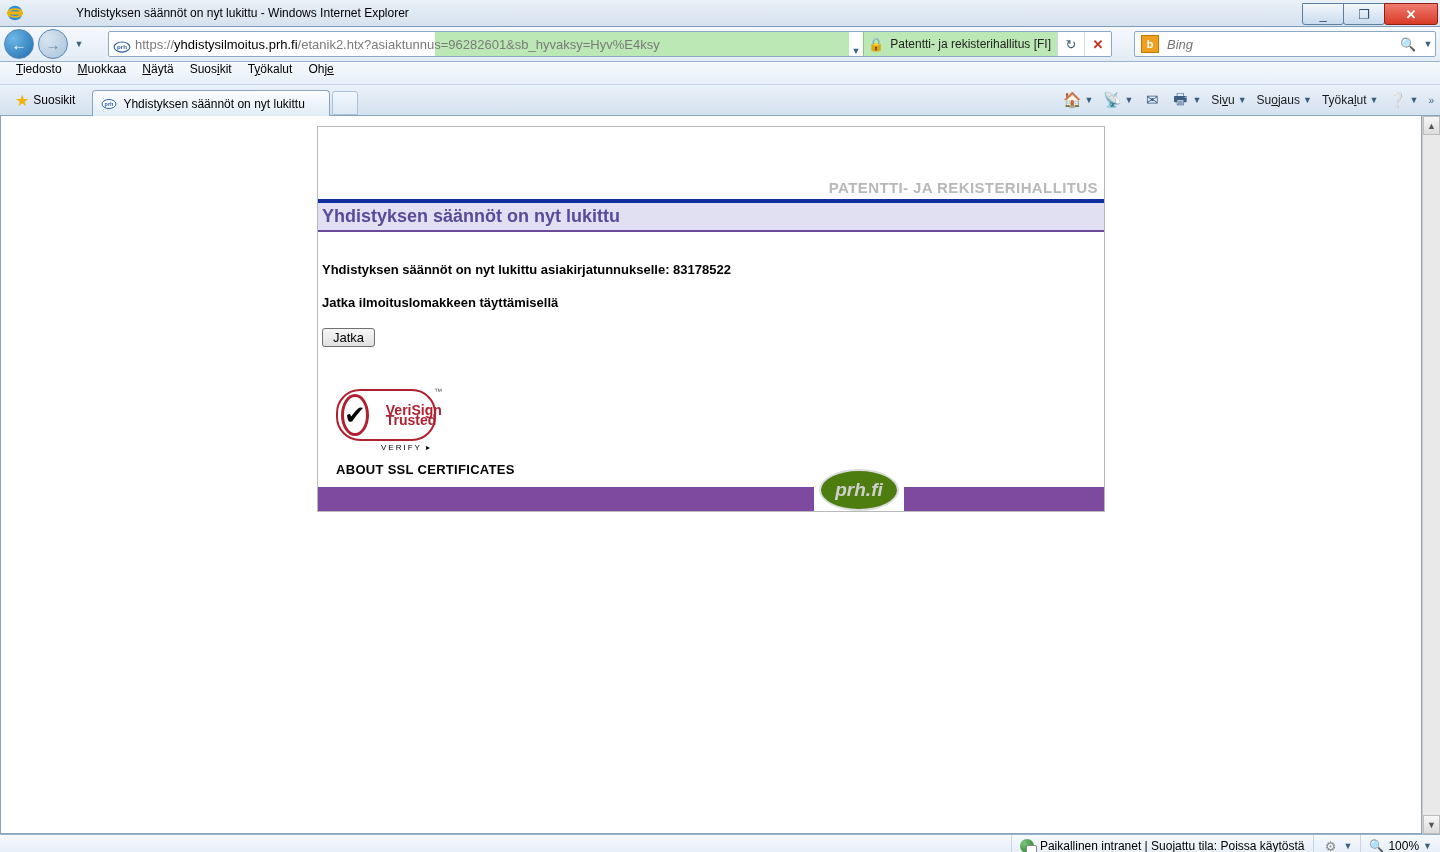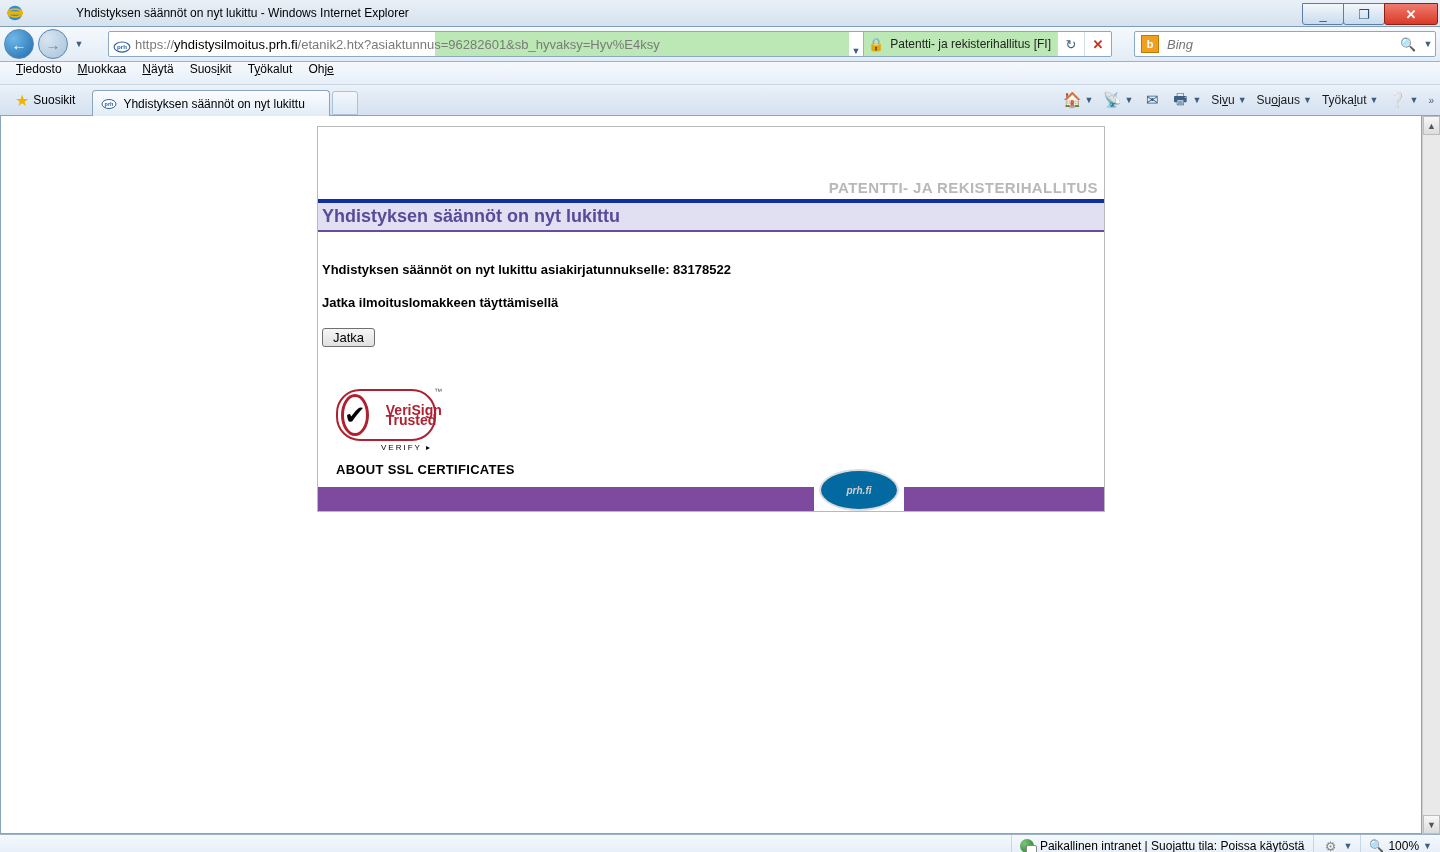--- a/index.html
+++ b/index.html
@@ -69,21 +69,21 @@
   .vs-badge{width:96px;height:48px;position:relative;border:2px solid #b02030;border-radius:24px;display:flex;align-items:center;}
   .vs-check{width:36px;height:36px;border:3px solid #b02030;border-radius:50%;margin-left:3px;display:flex;align-items:center;justify-content:center;font-size:26px;color:#000;position:relative;}
   .vs-text{font-size:14px;line-height:10px;font-weight:bold;color:#b02030;margin-left:17px;}
   .vs-tm{position:absolute;top:-4px;right:-8px;font-size:8px;color:#555;}
   .vs-verify{font-size:8px;letter-spacing:2px;text-align:right;color:#000;margin-top:2px;}
   .vs-about{font-size:13px;font-weight:bold;letter-spacing:0.3px;margin-top:10px;}
   .copyright{font-style:italic;font-size:12px;padding:14px 4px 4px 4px;}
   .footer-bar{height:24px;display:flex;align-items:stretch;}
   .footer-purple{background:#7d4a9f;flex:1;}
   .footer-gap{width:90px;display:flex;align-items:center;justify-content:center;}
-  .prh-oval{width:76px;height:38px;border:2px solid #dcdcdc;border-radius:50%;display:flex;align-items:center;justify-content:center;font-style:italic;color:#cfcfcf;font-size:10px;font-weight:bold;margin-top:-18px;background:#0369a1;}
+  .prh-oval{width:76px;height:38px;border:2px solid #dcdcdc;border-radius:50%;display:flex;align-items:center;justify-content:center;font-style:italic;color:#cfcfcf;font-size:19px;font-weight:bold;margin-top:-18px;background:#4d7c0f;}
   .footer-purple2{background:#7d4a9f;width:200px;}
   
   .status-bar{height:22px;background:linear-gradient(#f5f9fd,#e3ecf6);border-top:1px solid #9ab3cc;display:flex;align-items:center;font-size:12px;}
   .status-spacer{flex:1;}
   .status-seg{display:flex;align-items:center;padding:0 8px;border-left:1px solid #c7d6e4;height:100%;}
   .status-seg .drop{font-size:9px;margin-left:4px;color:#3c5f82;}
   .zone-icon{width:14px;height:14px;background:radial-gradient(circle at 30% 30%,#7ec37e,#1a7a1a);border-radius:50%;margin-right:6px;position:relative;}
   .zone-icon::after{content:"";position:absolute;right:-3px;bottom:-3px;width:9px;height:9px;background:#fff;border:1px solid #888;border-radius:2px;}
   
   .ie-icon svg{width:100%;height:100%;}

